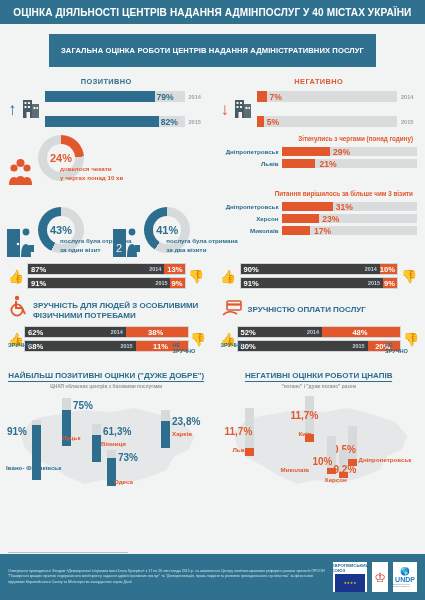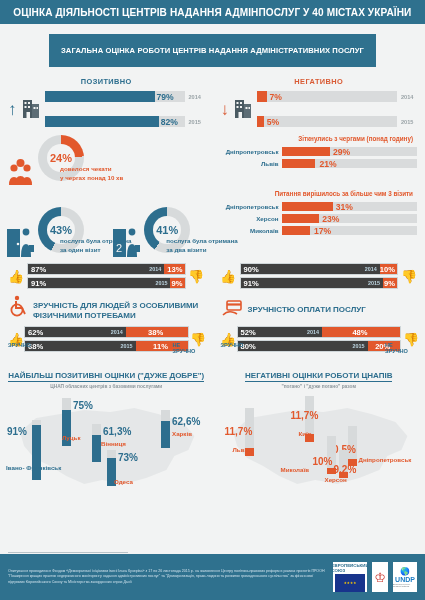--- a/index.html
+++ b/index.html
@@ -532,21 +532,21 @@
           <div class="stem-bg" style="height:36px"></div>
           <div class="stem blue" style="height:28px"></div>
         </div>
         <span class="mlabel blue" style="left:112px; top:60px">73%</span>
         <span class="mcity" style="left:108px; top:86px">Одеса</span>
 
         <div class="mbar" style="left:155px; top:18px; height:38px">
           <div class="stem-bg" style="height:38px"></div>
           <div class="stem blue" style="height:27px"></div>
         </div>
-        <span class="mlabel blue" style="left:166px; top:24px">62,6%</span>
+        <span class="mlabel blue" style="left:166px; top:24px">23,8%</span>
         <span class="mcity" style="left:166px; top:38px">Харків</span>
       </div>
     </div>
 
     <div class="map-col">
       <div class="map-title-wrap">
         <div class="map-title">НЕГАТИВНІ ОЦІНКИ РОБОТИ ЦНАПІВ</div>
       </div>
       <div class="map-sub">"погано" і "дуже погано" разом</div>
       <div class="map-canvas">

